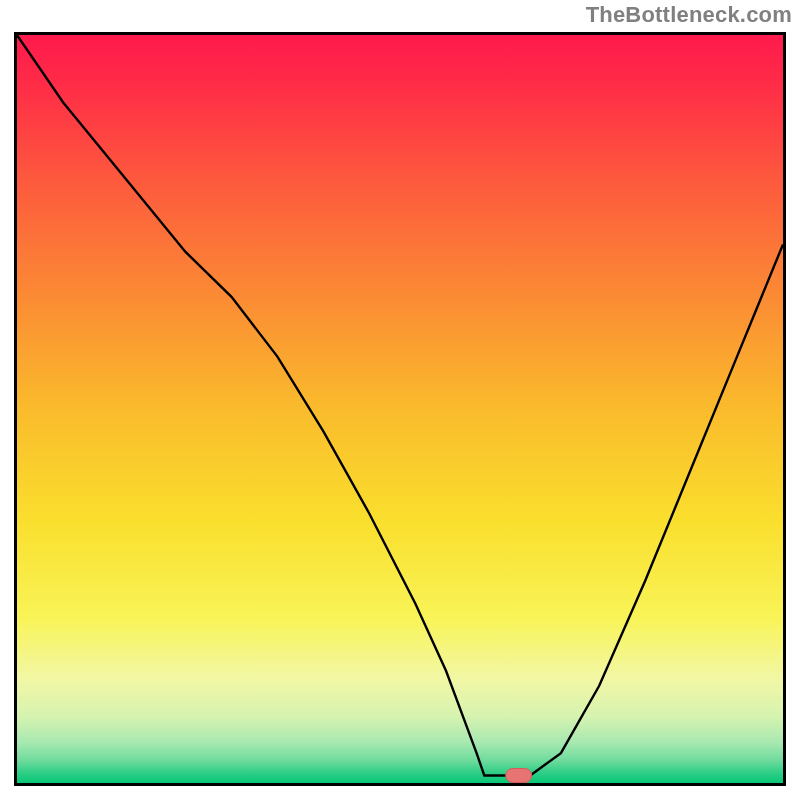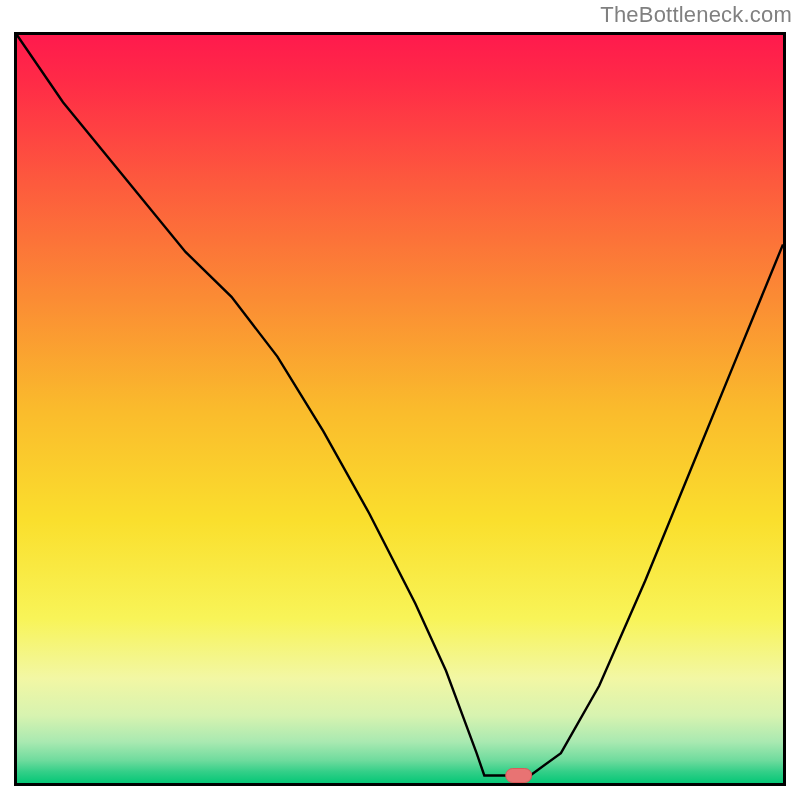--- a/index.html
+++ b/index.html
@@ -14,21 +14,21 @@
   .chart-wrap {
     position: relative;
     width: 800px;
     height: 800px;
   }
   .watermark {
     position: absolute;
     top: 2px;
     right: 8px;
     font-size: 22px;
-    font-weight: 400;
+    font-weight: 700;
     color: #808080;
     letter-spacing: 0.2px;
     user-select: none;
   }
   .plot-frame {
     position: absolute;
     left: 14px;
     top: 32px;
     width: 772px;
     height: 754px;

